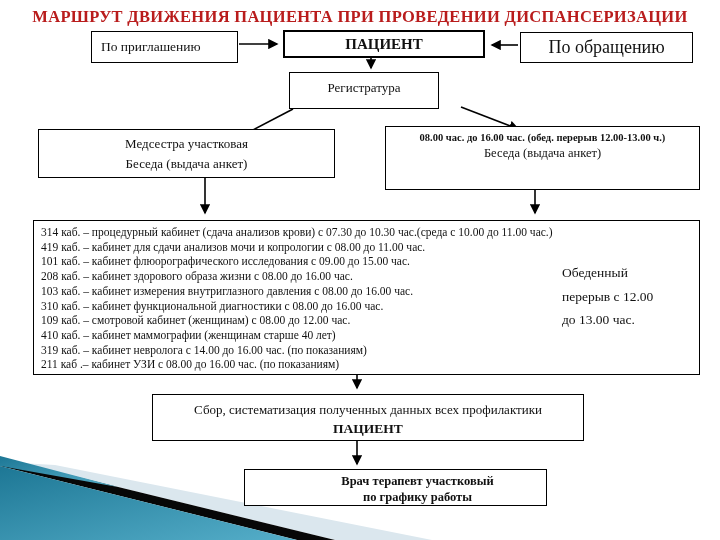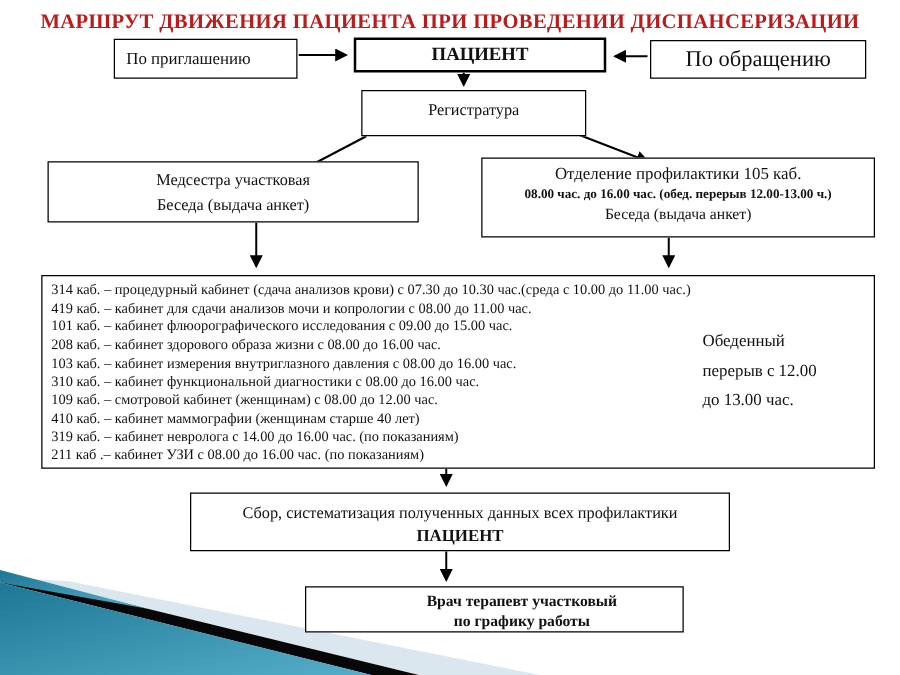--- a/index.html
+++ b/index.html
@@ -62,29 +62,28 @@
   </svg>
 
   <div class="title" style="color:#b91c1c;">МАРШРУТ ДВИЖЕНИЯ ПАЦИЕНТА ПРИ ПРОВЕДЕНИИ ДИСПАНСЕРИЗАЦИИ</div>
 
   <div class="box serif" style="left:91px; top:31px; width:147px; height:32px; font-size:13.5px; line-height:30px; padding-left:9px;">По приглашению</div>
 
   <div class="box sans center" style="left:283px; top:30px; width:202px; height:28px; border-width:2px; font-weight:bold; font-size:15px; line-height:24px;">ПАЦИЕНТ</div>
 
   <div class="box serif center" style="left:520px; top:32px; width:173px; height:31px; font-size:18px; line-height:29px;">По обращению</div>
 
-  <div class="box sans center" style="left:289px; top:72px; width:180px; height:37px; font-size:13px; line-height:30px;">Регистратура</div>
+  <div class="box sans center" style="left:289px; top:72px; width:150px; height:37px; font-size:13px; line-height:30px;">Регистратура</div>
 
   <div class="box serif center" style="left:38px; top:129px; width:297px; height:49px; font-size:13px; padding-top:4px;">
     <div style="line-height:20px;">Медсестра участковая</div>
     <div style="line-height:20px;">Беседа (выдача анкет)</div>
   </div>
 
   <div class="box serif center" style="left:385px; top:126px; width:315px; height:64px; padding-top:3px;">
-    <div style="font-size:13.5px; line-height:18px;">Отделение профилактики 105 каб.</div>
     <div style="font-size:10.5px; line-height:15px;font-weight:bold;">08.00 час. до 16.00 час. (обед. перерыв 12.00-13.00 ч.)</div>
     <div style="font-size:12.5px; line-height:17px;">Беседа (выдача анкет)</div>
   </div>
 
   <div class="box" style="left:33px; top:220px; width:667px; height:155px;">
     <div class="abs" style="left:7px; top:4px;">
       <div class="cab-item">314 каб. – процедурный кабинет (сдача анализов крови) с 07.30 до 10.30 час.(среда с 10.00 до 11.00 час.)</div>
       <div class="cab-item">419 каб. – кабинет для сдачи анализов мочи и копрологии  с 08.00 до 11.00 час.</div>
       <div class="cab-item">101 каб. – кабинет флюорографического исследования с 09.00 до 15.00 час.</div>
       <div class="cab-item">208 каб. – кабинет здорового образа жизни с 08.00 до 16.00 час.</div>

